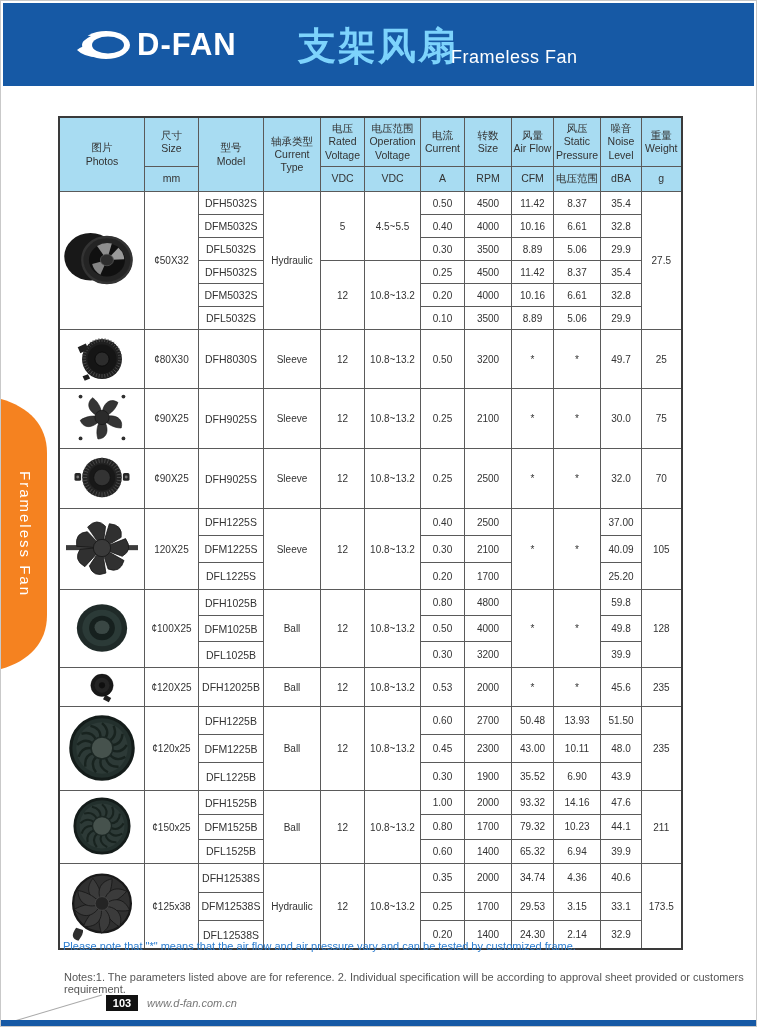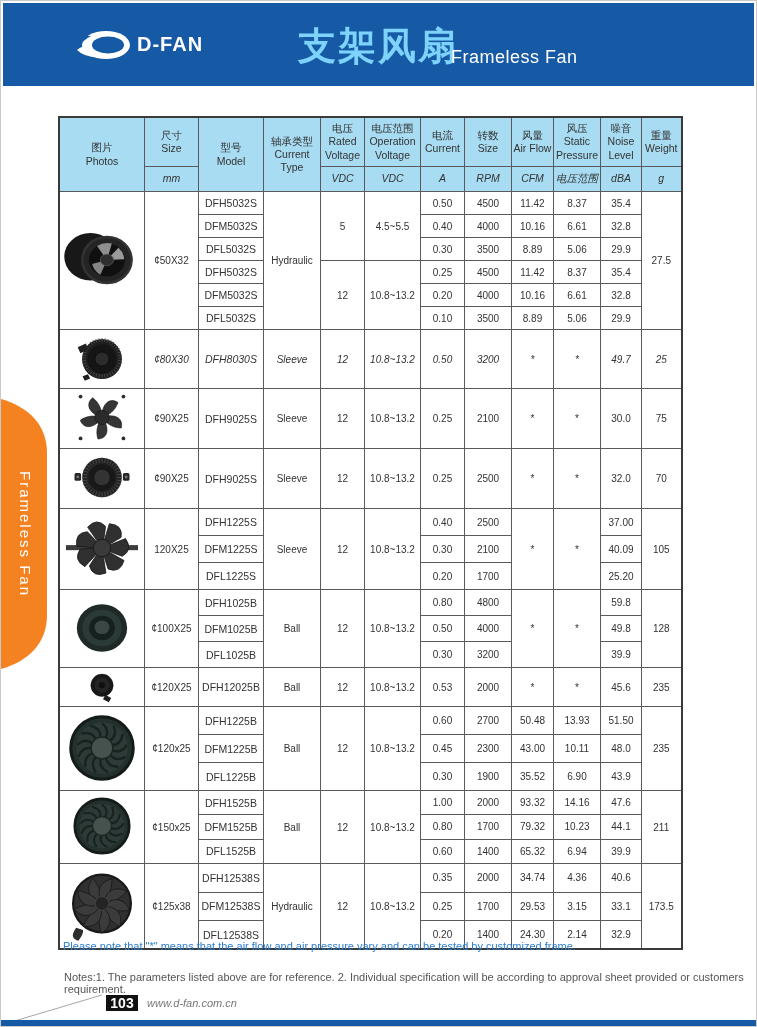--- a/index.html
+++ b/index.html
@@ -2,44 +2,44 @@
 <html><head>
 <meta charset="utf-8">
 <style>
   html,body{margin:0;padding:0;}
   .page{position:relative;width:757px;height:1027px;background:#fff;border:1px solid #c9c9c9;
         box-sizing:border-box;overflow:hidden;font-family:"Liberation Sans",sans-serif;}
   
   .topbar{position:absolute;left:2px;right:2px;top:2px;height:83px;background:#1659a5;}
   .logo{position:absolute;left:72px;top:0;height:83px;display:flex;align-items:center;color:#fff;}
   .logo svg{margin-right:4px;}
-  .logo-text{font-size:20px;font-weight:bold;letter-spacing:1px;color:#fff;}
+  .logo-text{font-size:31px;font-weight:bold;letter-spacing:1px;color:#fff;}
   .title-zh{position:absolute;left:295px;top:18px;font-size:38px;font-weight:bold;color:#7dd3fc;letter-spacing:2px;}
   .title-en{position:absolute;left:448px;top:44px;font-size:18px;color:#fff;letter-spacing:0.5px;}
   
   table.spec{position:absolute;left:57px;top:115px;border-collapse:collapse;table-layout:fixed;
              font-size:10px;color:#333;}
   table.spec th,table.spec td{border:1px solid #5a5a5a;text-align:center;vertical-align:middle;
              padding:1px 1px;overflow:hidden;}
   table.spec{border:2px solid #3a3a3a;}
   table.spec th{background:#a8dcf2;font-weight:normal;font-size:10.5px;line-height:1.25;}
-  tr.unit-row th{height:22px;font-size:10.5px;font-style:italic;}
+  tr.unit-row th{height:22px;font-size:10.5px;}
   tr.main-head th{height:46px;}
   td.model-cell{font-size:10.5px;}
   td.photo-cell{background:#fff;}
   
   .side-tab{position:absolute;left:0;top:398px;width:46px;height:270px;}
   .side-tab-label{position:absolute;left:12px;top:0;height:270px;width:24px;display:flex;
        align-items:center;justify-content:center;writing-mode:vertical-rl;color:#fff;
        font-size:15px;letter-spacing:2px;}
   
   .note-blue{position:absolute;left:62px;top:939px;font-size:11px;color:#2b7dd0;}
   .notes{position:absolute;left:63px;top:970px;font-size:11px;color:#555;width:690px;}
   .page-badge{position:absolute;left:105px;top:994px;width:32px;height:16px;background:#111;
-       color:#fff;font-size:14px;font-weight:bold;display:flex;align-items:center;justify-content:center;}
+       color:#fff;font-size:11px;font-weight:bold;display:flex;align-items:center;justify-content:center;}
   .site-url{position:absolute;left:146px;top:996px;font-size:11px;color:#777;font-style:italic;}
   .corner-line{position:absolute;left:5px;top:1022px;width:100px;border-top:1px solid #aaa;
        transform:rotate(-16.5deg);transform-origin:left center;}
   .bottom-strip{position:absolute;left:0;right:0;bottom:0;height:6px;background:#1659a5;}
 </style>
 </head>
 <body>
 
 <div class="page">
 
@@ -194,21 +194,21 @@
           <td>32.8</td>
         </tr>
         <tr style="height: 23px;">
           <td class="model-cell">DFL5032S</td>
           <td>0.10</td>
           <td>3500</td>
           <td>8.89</td>
           <td>5.06</td>
           <td>29.9</td>
         </tr>
-        <tr style="height: 56px; font-style: italic;">
+        <tr style="height: 56px;">
           <td class="photo-cell"><svg width="66" height="54" viewBox="0 0 100 100" preserveAspectRatio="xMidYMid meet">
               <circle cx="50" cy="52" r="37" fill="#1f1f1f"></circle>
               <line x1="80" y1="50" x2="87" y2="50" stroke="#4e4e4e" stroke-width="1.6"></line>
               <line x1="79.63065021785414" y1="54.69303395120693" x2="86.54446860202009" y2="55.78807520648854" stroke="#4e4e4e" stroke-width="1.6"></line>
               <line x1="78.53169548885461" y1="59.27050983124842" x2="85.18909110292068" y2="61.433628791873055" stroke="#4e4e4e" stroke-width="1.6"></line>
               <line x1="76.73019572565104" y1="63.6197149921864" x2="82.96724139496962" y2="66.79764849036323" stroke="#4e4e4e" stroke-width="1.6"></line>
               <line x1="74.27050983124843" y1="67.6335575687742" x2="79.93362879187305" y2="71.7480543348215" stroke="#4e4e4e" stroke-width="1.6"></line>
               <line x1="71.21320343559643" y1="71.21320343559643" x2="76.16295090390226" y2="76.16295090390226" stroke="#4e4e4e" stroke-width="1.6"></line>
               <line x1="67.6335575687742" y1="74.27050983124843" x2="71.7480543348215" y2="79.93362879187305" stroke="#4e4e4e" stroke-width="1.6"></line>
               <line x1="63.6197149921864" y1="76.73019572565103" x2="66.79764849036323" y2="82.9672413949696" stroke="#4e4e4e" stroke-width="1.6"></line>

